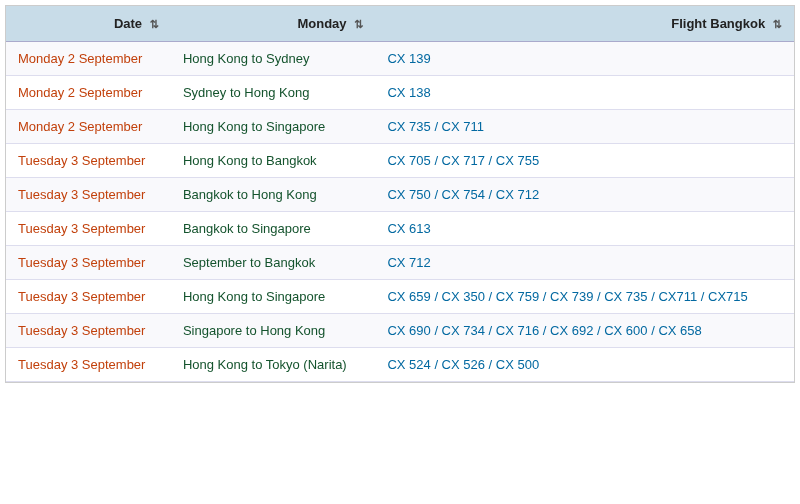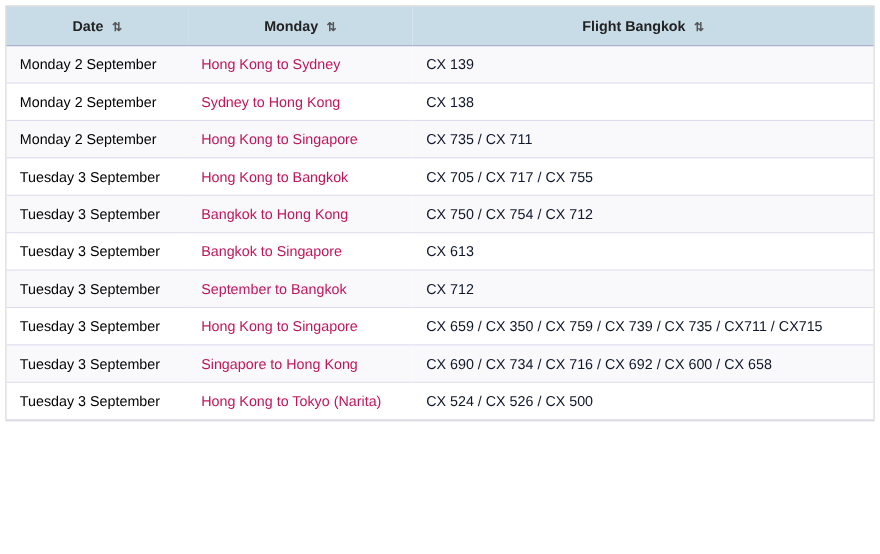--- a/index.html
+++ b/index.html
@@ -16,21 +16,21 @@
     }
     table {
       width: 100%;
       border-collapse: collapse;
     }
     thead tr {
       background-color: #c8dce8;
     }
     thead th {
       padding: 10px 12px;
-      text-align: center;
+      text-align: right;
       font-weight: bold;
       font-size: 13px;
       color: #222;
       border-bottom: 1px solid #aac;
       white-space: nowrap;
     }
     thead th .sort-icon {
       display: inline-block;
       margin-left: 4px;
       color: #555;
@@ -41,31 +41,31 @@
     }
     tbody tr:nth-child(odd) {
       background-color: #f9f9fc;
     }
     tbody tr:nth-child(even) {
       background-color: #ffffff;
     }
     tbody td {
       padding: 9px 12px;
       vertical-align: top;
-      color: #000000;
+      color: #c2410c;
       font-size: 13px;
     }
     td.route-cell {
-      color: #be185d;
+      color: #14532d;
     }
     td.date-cell {
       white-space: nowrap;
     }
     td.flight-cell {
-      color: #0f172a;
+      color: #0369a1;
     }
   </style>
 </head>
 <body>
 
 <div class="table-container">
   <table>
     <thead>
       <tr>
         <th>

